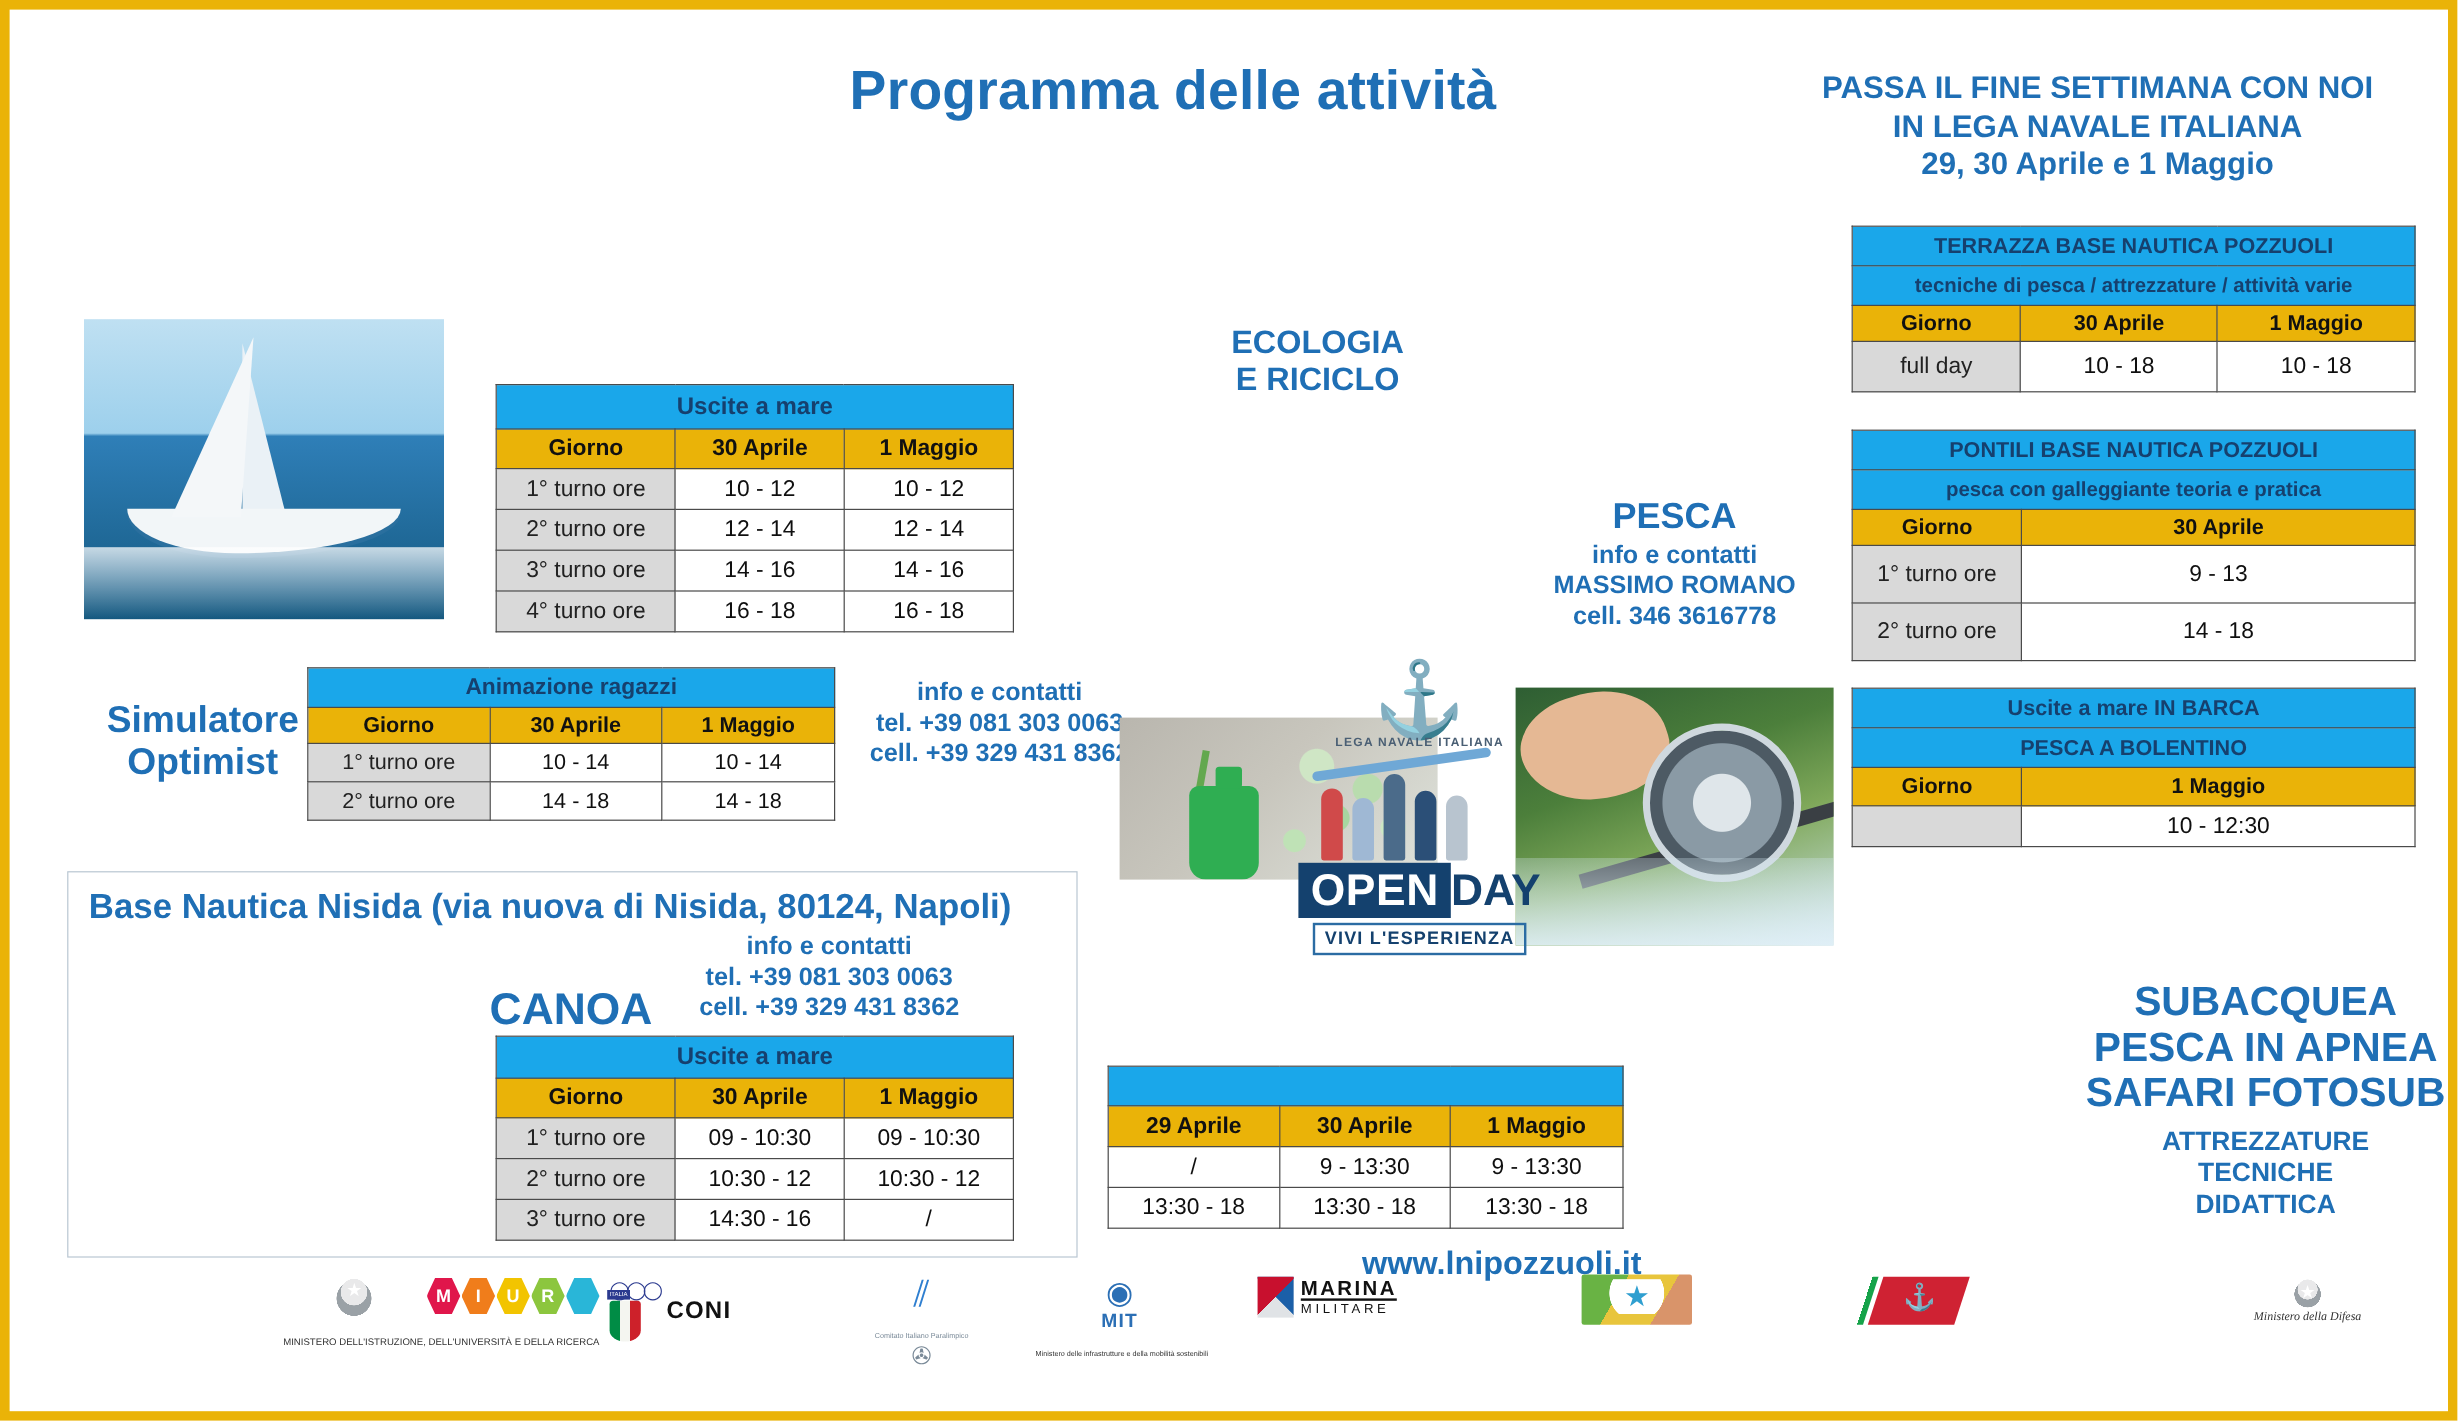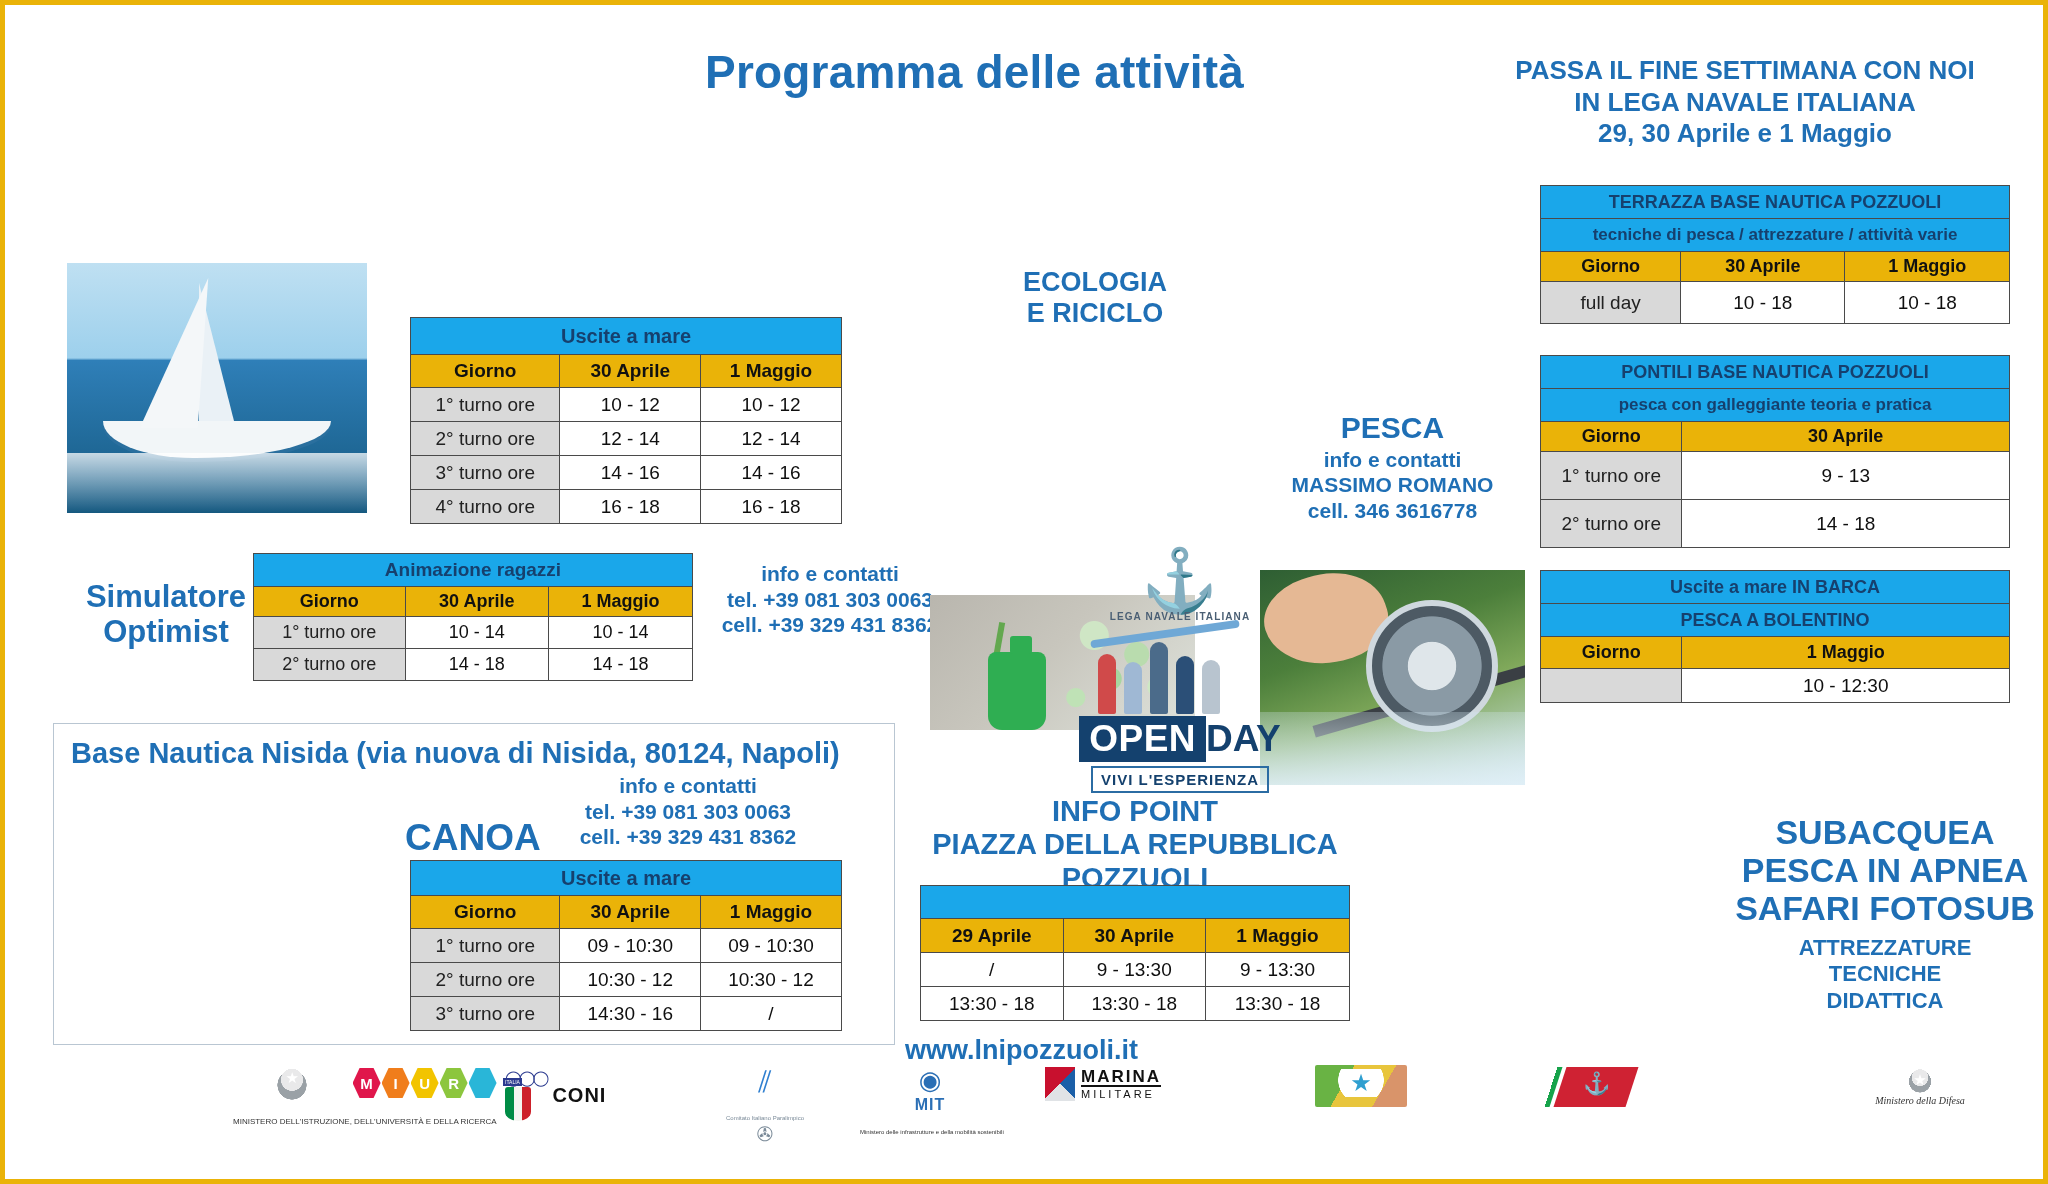--- a/index.html
+++ b/index.html
@@ -1,29 +1,29 @@
 <!DOCTYPE html>
 <html><head>
 <meta charset="utf-8">
 <style>
   html,body{margin:0;padding:0;background:#ffffff;}
   body{width:2048px;height:1184px;font-family:"Liberation Sans",sans-serif;overflow:hidden;}
-  #poster{position:relative;width:2048px;height:1184px;background:#fff;box-sizing:border-box;border:5px solid #eab308;}
+  #poster{position:relative;width:2048px;height:1184px;background:#fff;box-sizing:border-box;border:8px solid #eab308;}
   .abs{position:absolute;}
 
   
   .maintitle{font-size:46px;font-weight:bold;color:#1f6fb5;letter-spacing:.2px;white-space:nowrap;}
   .headnote{font-size:26px;font-weight:bold;color:#1f6fb5;line-height:1.22;text-align:center;}
   .baseheader{font-size:29px;font-weight:bold;color:#1f6fb5;white-space:nowrap;}
   .blockhead{font-size:27px;font-weight:bold;color:#1f6fb5;line-height:1.15;text-align:center;}
   .bigtag{font-size:34px;font-weight:bold;color:#1f6fb5;line-height:1.12;text-align:center;}
   .subtag{font-size:22px;font-weight:bold;color:#1f6fb5;line-height:1.2;text-align:center;}
   .contact{font-size:21px;font-weight:bold;color:#1f6fb5;line-height:1.22;text-align:center;white-space:nowrap;}
   .contact .big{font-size:30px;}
-  .sitelink{font-size:27px;font-weight:bold;color:#1f6fb5;text-align:left;}
+  .sitelink{font-size:27px;font-weight:bold;color:#1f6fb5;text-align:right;}
   .simtxt{font-size:31px;font-weight:bold;color:#1f6fb5;line-height:1.12;text-align:center;}
   .canoatxt{font-size:37px;font-weight:bold;color:#1f6fb5;}
 
   
   table.sched{border-collapse:collapse;background:#fff;font-family:"Liberation Sans",sans-serif;}
   table.sched td,table.sched th{border:1.5px solid #4a4a4a;text-align:center;color:#0f0f0f;}
   table.sched .bluehdr{background:#1aa7ea;color:#16406e;font-weight:bold;border:1.5px solid #4a4a4a;}
   table.sched .bluehdr.sub{font-weight:bold;}
   table.sched .colhdr{font-weight:bold;background:#eab308;color:#111;}
   table.sched .rowhdr{background:#d9d9d9;color:#222;}
@@ -324,25 +324,20 @@
       <td style="font-size:19px;">10:30 - 12</td>
     </tr>
     <tr style="height:34px;">
       <td class="rowhdr" style="font-size:19px;">3° turno ore</td>
       <td style="font-size:19px;">14:30 - 16</td>
       <td style="font-size:19px;">/</td>
     </tr>
   </tbody>
     </table>
 
-  <div class="abs blockhead" style="left:900px;top:790px;width:460px;font-size:29px;">
-    <div>INFO POINT</div>
-    <div>PIAZZA DELLA REPUBBLICA</div>
-    <div>POZZUOLI</div>
-  </div>
 
   <table class="sched abs" style="left:915px;top:880px;width:430px;">
     <tbody>
         <tr>
           <td class="bluehdr" colspan="3" style="height:30px;font-size:18px;"></td>
         </tr>
     <tr style="height:34px;">
       <td class="colhdr" style="width:143px;font-size:19px;">29 Aprile</td>
       <td class="colhdr" style="width:143px;font-size:19px;">30 Aprile</td>
       <td class="colhdr" style="width:144px;font-size:19px;">1 Maggio</td>

